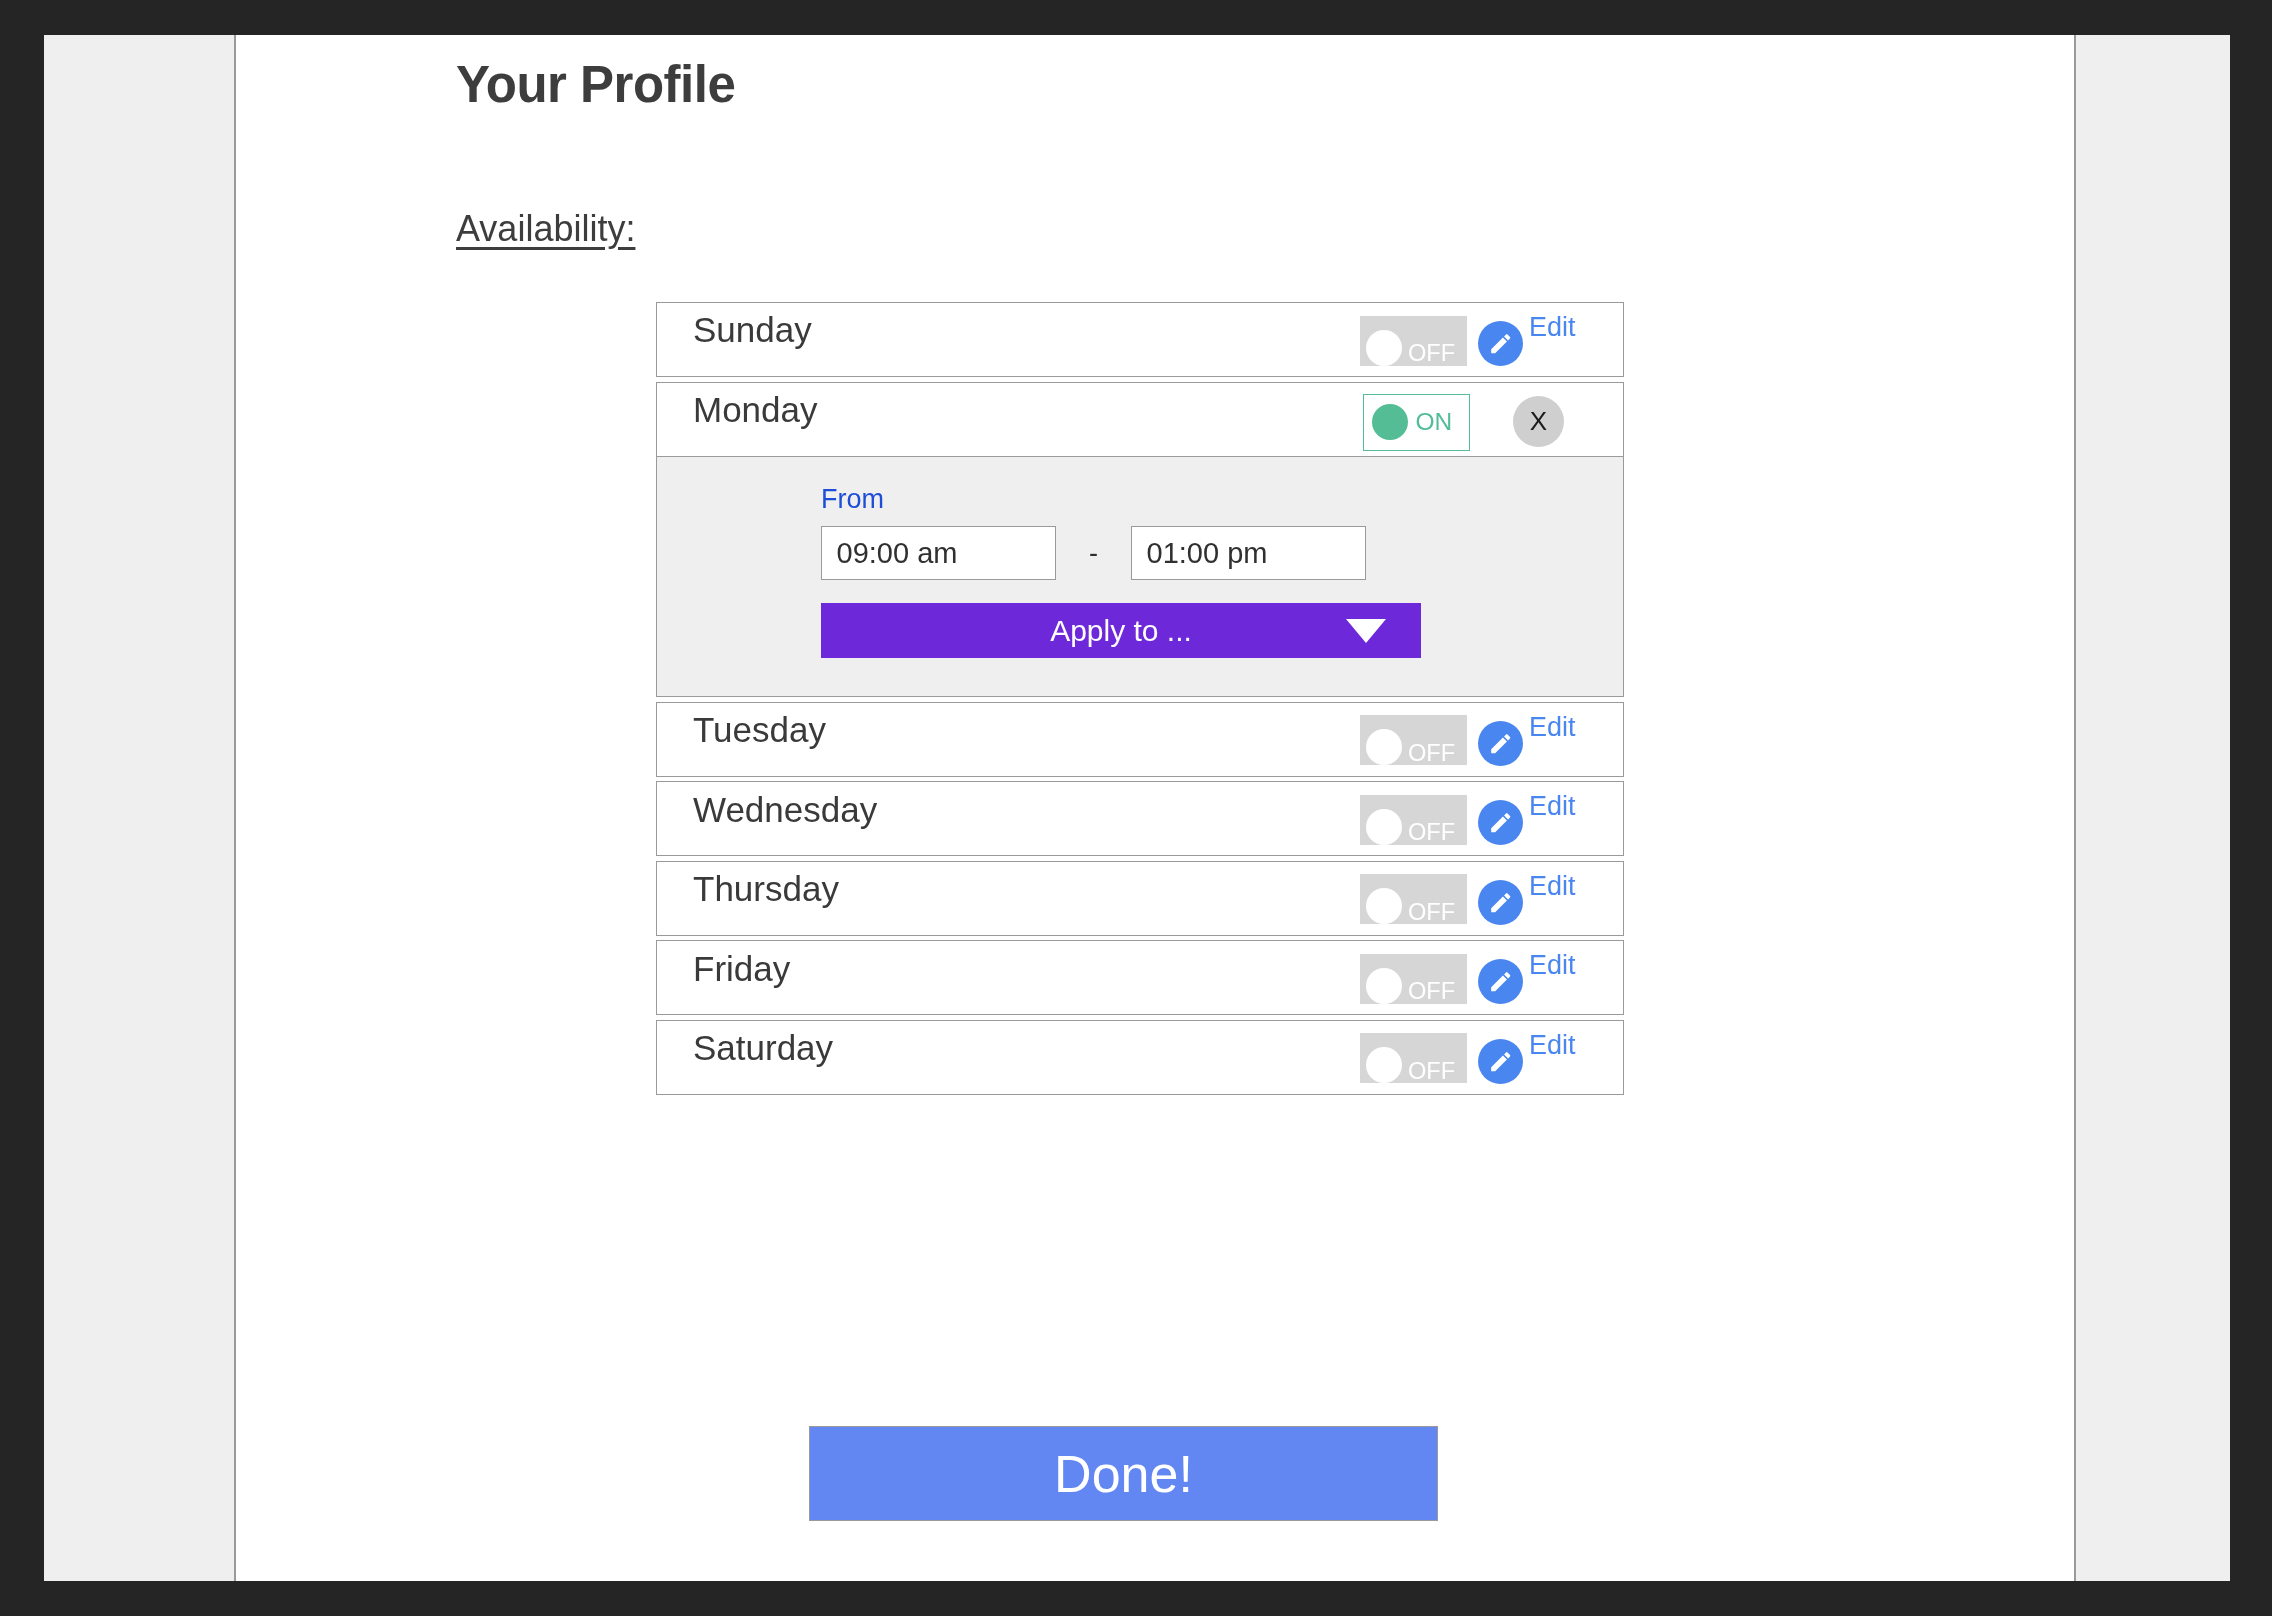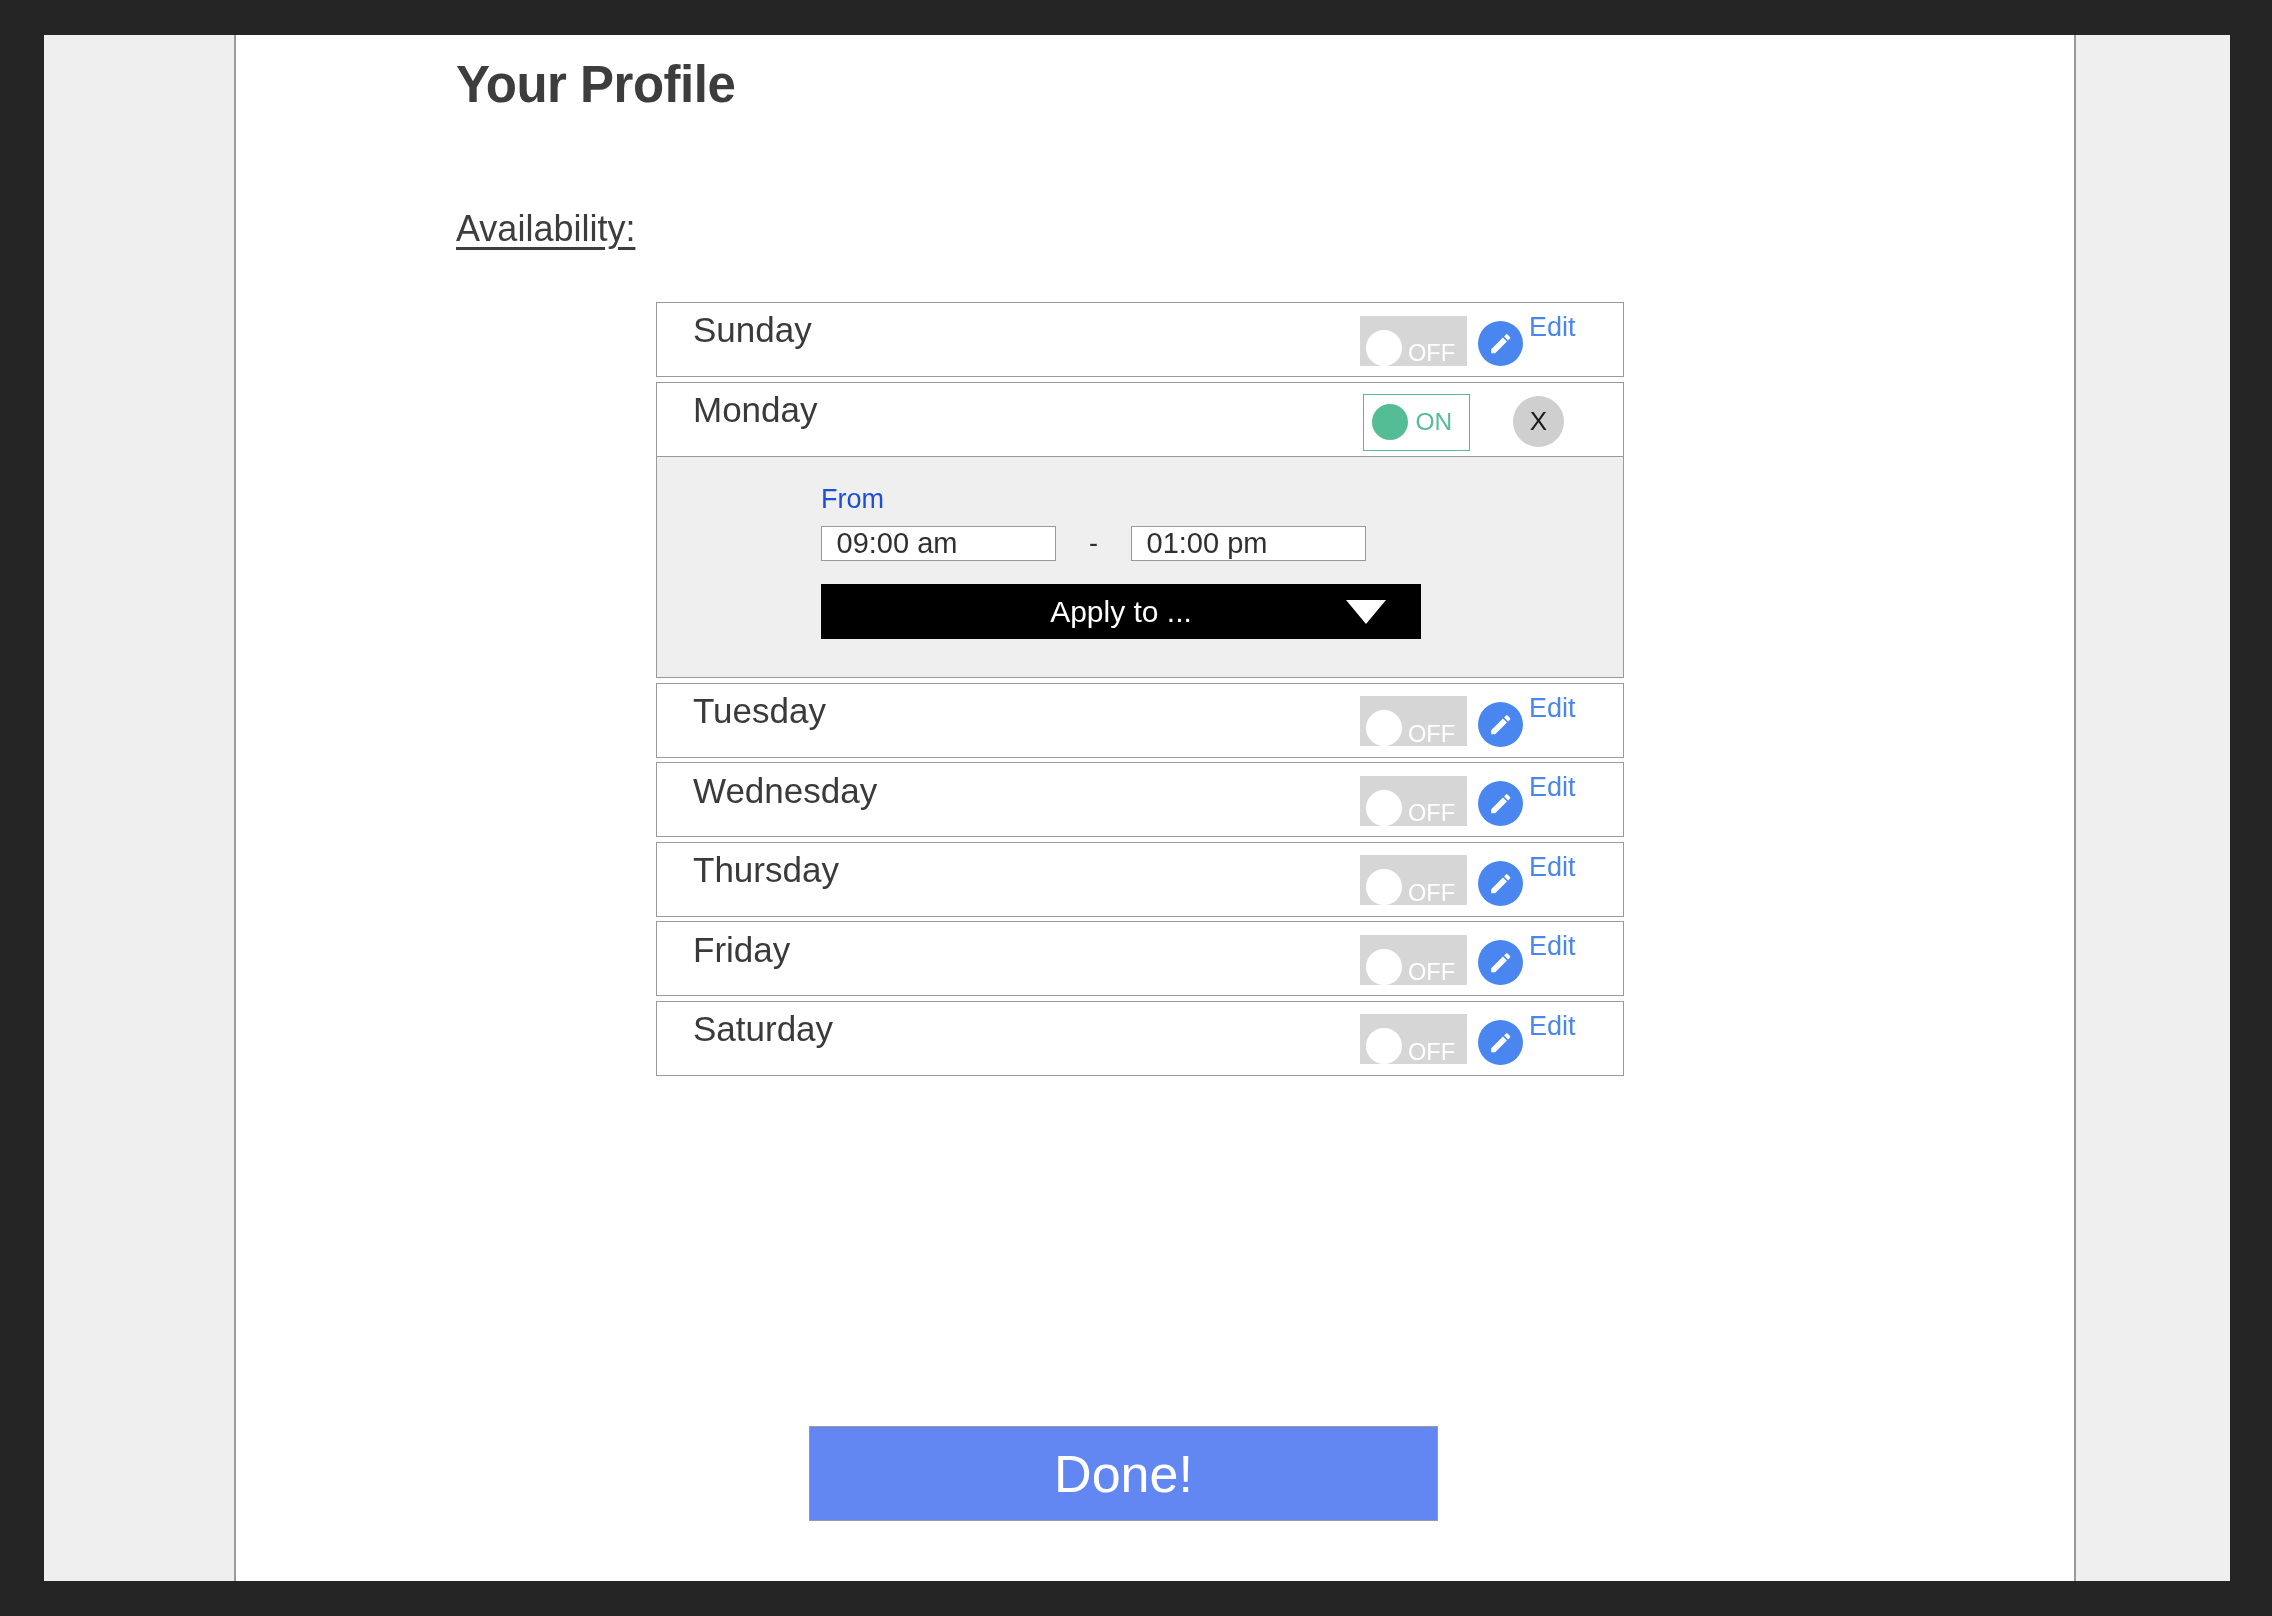--- a/index.html
+++ b/index.html
@@ -199,21 +199,21 @@
     margin-bottom: 11.8px;
   }
 
   .interval-row {
     margin-left: 164px;
     display: flex;
     align-items: center;
   }
   .time-input {
     width: 235px;
-    height: 35px;
+    height: 54px;
     background: #ffffff;
     border: 1.8px solid #9a9a9a;
     font-size: 29px;
     color: #303030;
     display: flex;
     align-items: center;
     padding-left: 14.5px;
   }
   .dash {
     width: 75px;
@@ -234,21 +234,21 @@
     display: flex;
     align-items: center;
     justify-content: center;
   }
 
   .apply-to {
     margin-left: 164px;
     margin-top: 23px;
     width: 600px;
     height: 55px;
-    background: #000000;
+    background: #6d28d9;
     color: #ffffff;
     font-size: 30px;
     display: flex;
     align-items: center;
     justify-content: center;
     position: relative;
   }
   .apply-to .caret {
     position: absolute;
     right: 35px;

